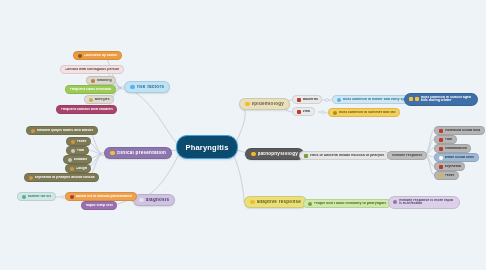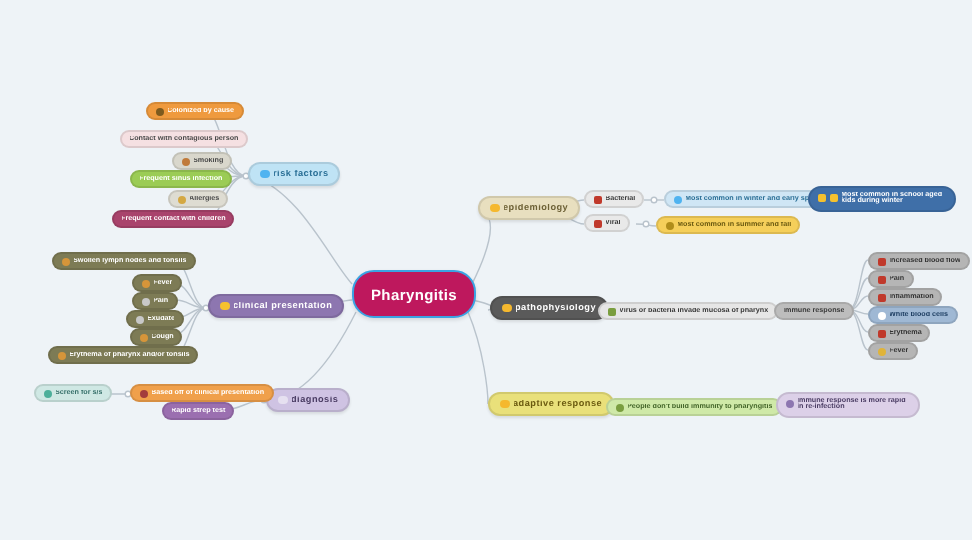--- a/index.html
+++ b/index.html
@@ -28,21 +28,21 @@
   .node .bullet{
     width:4px;height:4px;border-radius:1px;flex:0 0 auto;
     display:inline-block;
   }
   .node.wrap{white-space:normal;line-height:1.08;}
 
   
   #center{
     position:absolute;
     left:176px;top:135px;width:60px;height:22px;
-    background:#be185d;border:1px solid #3ba3e3;border-radius:11px;
+    background:#0c4a6e;border:1px solid #3ba3e3;border-radius:11px;
     display:flex;align-items:center;justify-content:center;
     color:#ffffff;font-size:7.5px;font-weight:bold;letter-spacing:.2px;
     box-shadow:0 1px 2px rgba(0,0,0,.12);
   }
 
   
   .branch{
     font-size:4.6px;font-weight:bold;color:#ffffff;
     border-radius:8px;padding:2.5px 5px;
     box-shadow:0 1px 1.5px rgba(0,0,0,.10);

